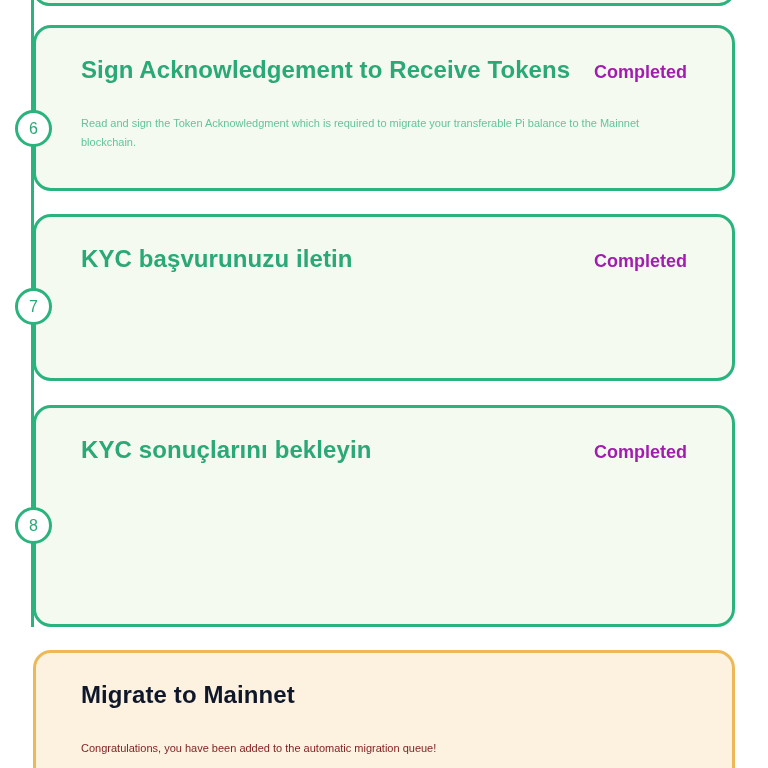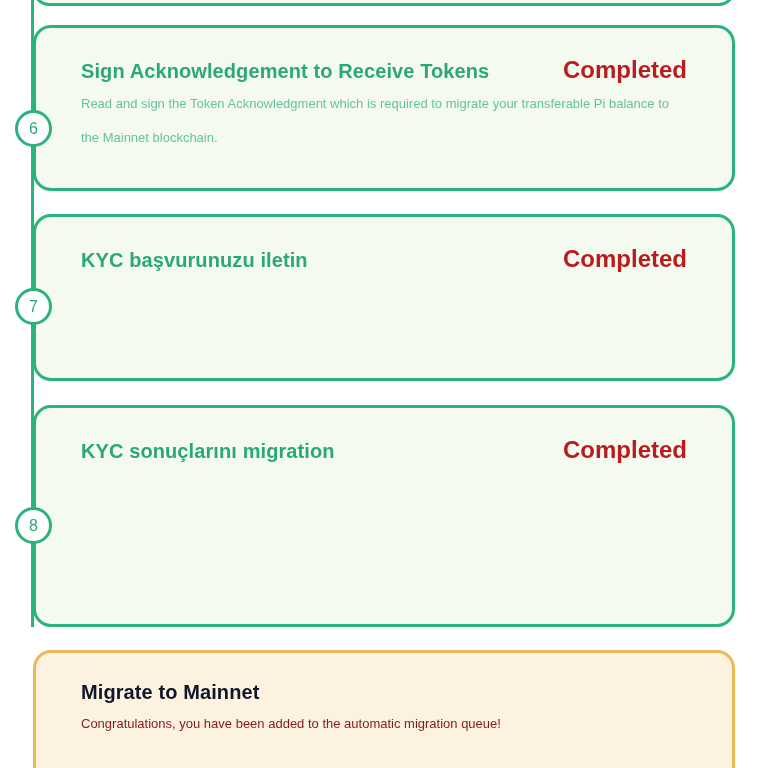--- a/index.html
+++ b/index.html
@@ -56,41 +56,41 @@
   }
 
   .card-head {
     display: flex;
     align-items: baseline;
     justify-content: space-between;
     gap: 20px;
   }
 
   .card-title {
-    font-size: 20px;
+    font-size: 24px;
     font-weight: bold;
     color: #2aa877;
     letter-spacing: 0.1px;
     white-space: nowrap;
   }
   .amber .card-title { color: #0f172a; }
 
   .card-status {
-    font-size: 24px;
+    font-size: 18px;
     font-weight: bold;
-    color: #b91c1c;
+    color: #a21caf;
     white-space: nowrap;
   }
 
   .card-body {
-    font-size: 13px;
-    line-height: 34px;
+    font-size: 11px;
+    line-height: 19px;
     color: #63c49a;
     max-width: 615px;
-    margin-top: 3px;
+    margin-top: 30px;
   }
   .amber .card-body { color: #7f1d1d; }
 
   
   .step-badge {
     position: absolute;
     left: -21px;
     width: 37px;
     height: 37px;
     border-radius: 50%;
@@ -126,21 +126,21 @@
       <div class="step-card" style="top: 214px; height: 167px; padding-top: 28px;">
         <div class="step-badge" style="top: 71px;">7</div>
         <div class="card-head">
           <div class="card-title">KYC başvurunuzu iletin</div>
           <div class="card-status">Completed</div>
         </div>
       </div>
       <div class="step-card" style="top: 405px; height: 222px; padding-top: 28px;">
         <div class="step-badge" style="top: 99px;">8</div>
         <div class="card-head">
-          <div class="card-title">KYC sonuçlarını migration</div>
+          <div class="card-title">KYC sonuçlarını bekleyin</div>
           <div class="card-status">Completed</div>
         </div>
       </div>
       <div class="step-card amber" style="top: 650px; height: 140px; padding-top: 28px;">
         <div class="card-head">
           <div class="card-title">Migrate to Mainnet</div>
         </div>
         <div class="card-body">Congratulations, you have been added to the automatic migration queue!</div>
       </div>
     </div>

